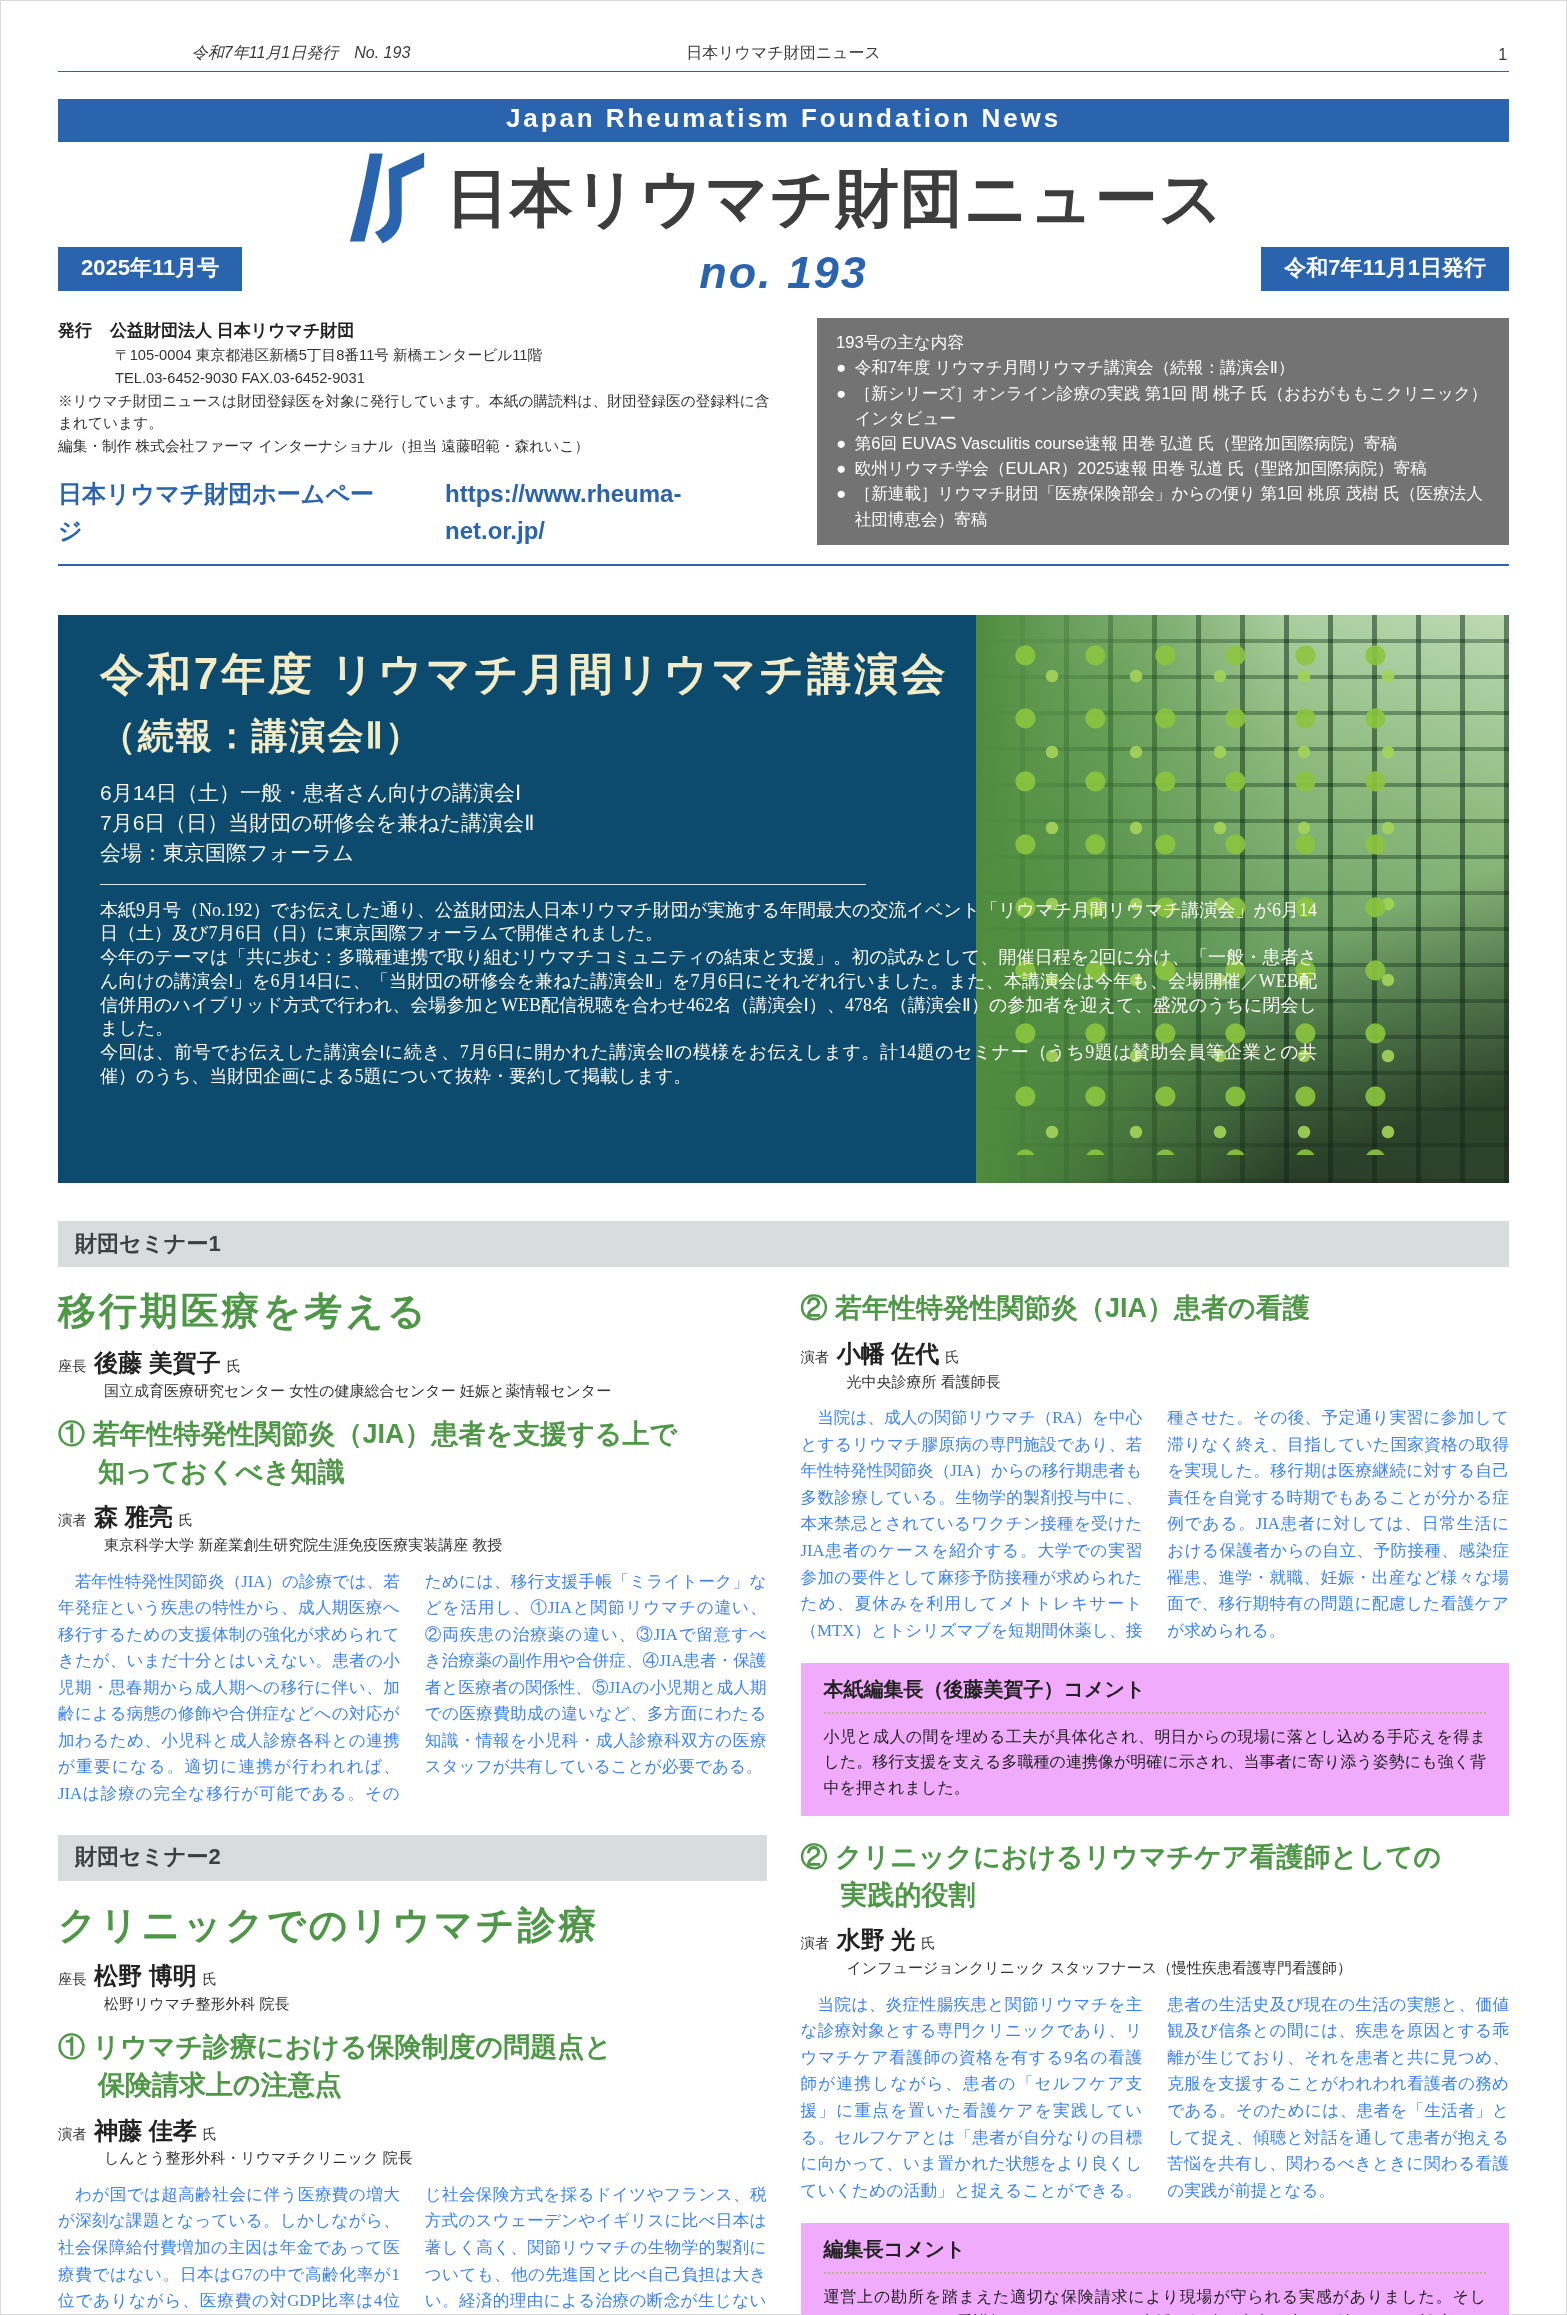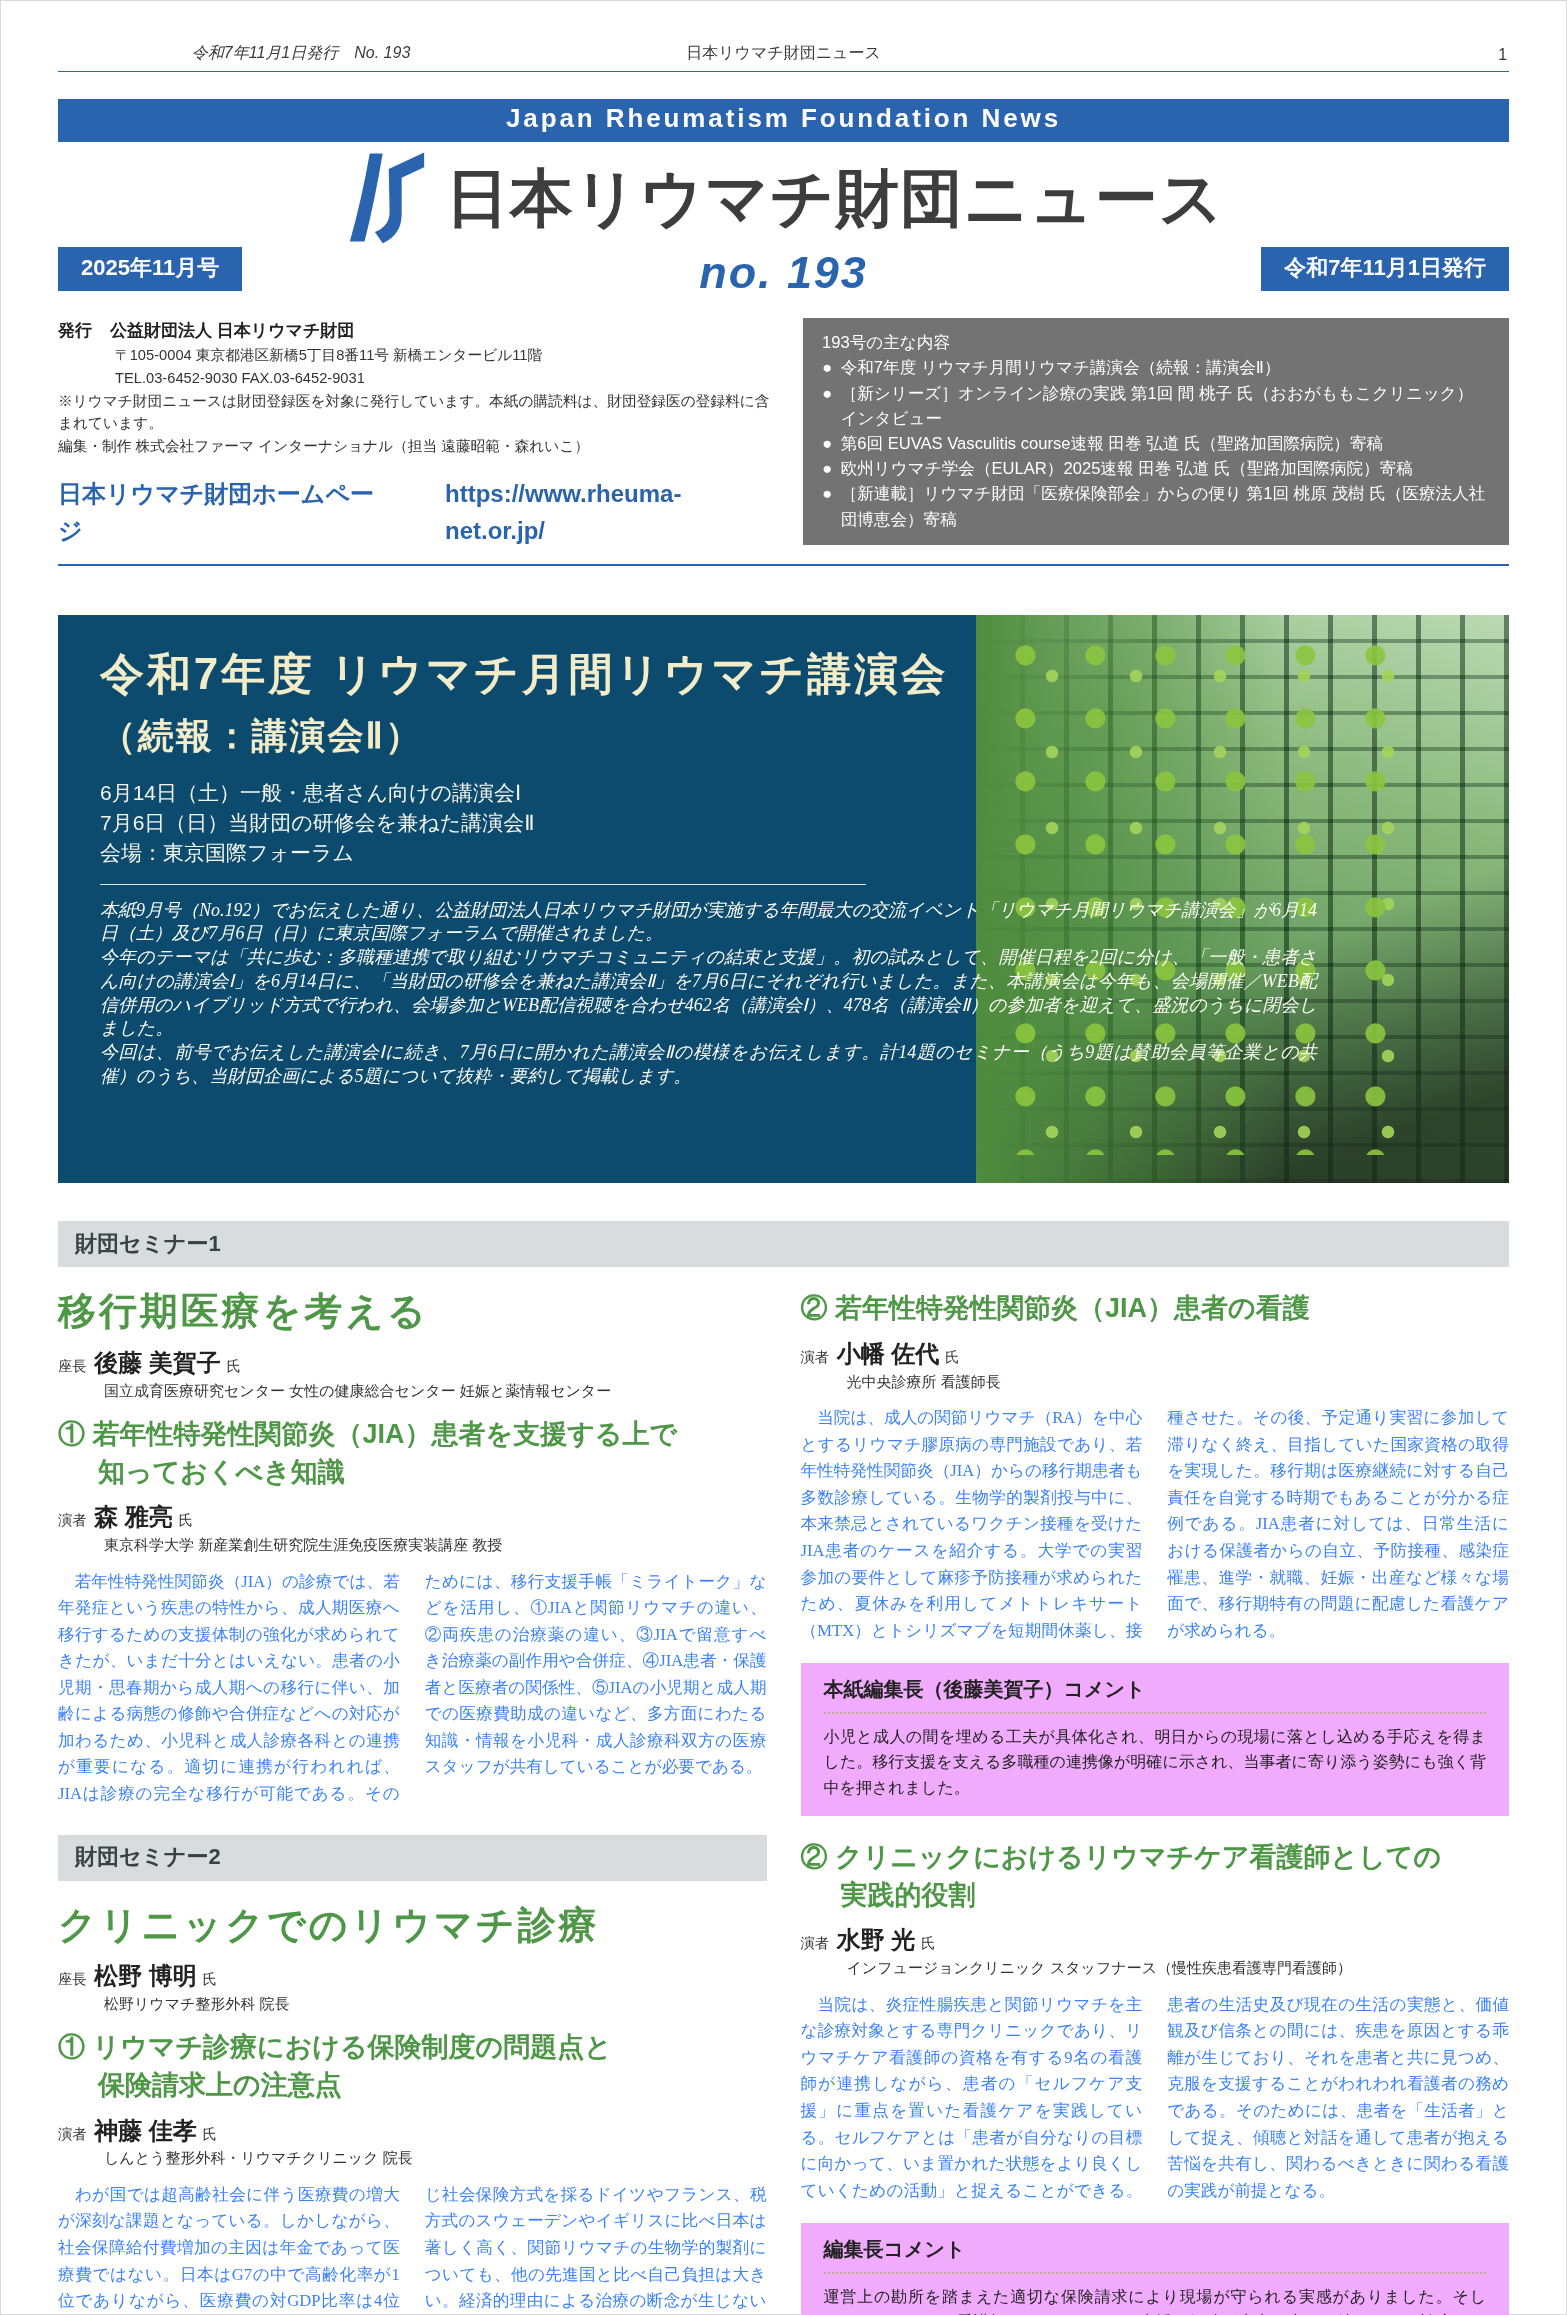--- a/index.html
+++ b/index.html
@@ -21,21 +21,21 @@
   
   .masthead { display:flex; align-items:center; justify-content:center; gap:15px; margin-top:7.6px; }
   .mast-title { font-size:63px; font-weight:bold; color:#3d3d3d; letter-spacing:1px; white-space:nowrap; }
   .issue-row { position:relative; height:51px; margin-top:0px; }
   .badge { position:absolute; bottom:8px; background:#2a63ae; color:#fff; font-size:22px; font-weight:bold; padding:5.7px 23px 7.6px; }
   .badge-left { left:0; }
   .badge-right { right:0; }
   .issue-no { position:absolute; left:0; right:0; bottom:0; text-align:center; color:#2a63ae; font-size:45px; font-weight:bold; font-style:italic; letter-spacing:1.9px; }
 
   
-  .info-section { display:flex; gap:24px; margin-top:19px; align-items:flex-start; }
+  .info-section { display:flex; gap:38px; margin-top:19px; align-items:flex-start; }
   .publisher { width:721px; font-size:14.7px; color:#333; line-height:1.55; }
   .pub-issuer { font-size:17px; font-weight:bold; color:#222; }
   .pub-ind { padding-left:57px; }
   .homepage { margin-top:17px; display:flex; gap:49px; font-size:24px; font-weight:bold; color:#2a63ae; align-items:baseline; }
   .homepage a { color:#2a63ae; text-decoration:none; }
   .toc { flex:1; background:#737373; color:#fff; padding:12.4px 19px 13.3px; font-size:16.6px; line-height:1.52; }
   .toc-row { display:flex; gap:8.6px; }
   .toc-bullet { flex:0 0 auto; }
   .top-rule { border:none; border-top:2.9px solid #2a63ae; margin:15px 0 0; }
 
@@ -54,21 +54,21 @@
     background-image:
       radial-gradient(circle at 11.4px 11.4px, #8cc63f 9.5px, rgba(0,0,0,0) 10.5px),
       radial-gradient(circle at 38px 32px, #a5d45a 5.7px, rgba(0,0,0,0) 6.7px);
     background-size:70px 63px, 84px 76px;
   }
   .hero-content { position:relative; z-index:2; padding:30px 42px 0; color:#fff; }
   .hero-title { font-size:44px; font-weight:bold; color:#f2edc8; letter-spacing:2.9px; }
   .hero-subtitle { font-size:36px; font-weight:bold; color:#f2edc8; letter-spacing:1.9px; margin-top:7.6px; }
   .hero-schedule { margin-top:17px; font-size:21px; line-height:1.42; color:#f4f7ef; }
   .hero-rule { border:none; border-top:1px solid rgba(255,255,255,.85); width:56%; margin:17px 0 13.3px; }
-  .hero-body p { margin:0; font-family:"Liberation Serif", serif; font-size:18px; line-height:1.32; color:#fdfdf6; max-width:1217px; text-align:justify;font-style:italic; }
+  .hero-body p { margin:0; font-family:"Liberation Serif", serif; font-size:18px; line-height:1.32; color:#fdfdf6; max-width:1217px; text-align:justify; }
 
   
   .bar { background:#d9dcdc; color:#3b4043; font-size:22px; font-weight:bold; padding:7.6px 17px 8.6px; }
   .bar-full { margin-top:38px; }
   .sem-grid { display:grid; grid-template-columns:1fr 1fr; gap:34px; margin-top:19px; }
   .sem-title { color:#4e9747; font-size:38px; font-weight:bold; letter-spacing:2.9px; }
   .person { margin-top:9.5px; }
   .p-label { font-size:14.3px; color:#333; margin-right:7.6px; }
   .p-name { font-size:24px; font-weight:bold; color:#222; }
   .p-hono { font-size:14.3px; color:#333; margin-left:5.7px; }

